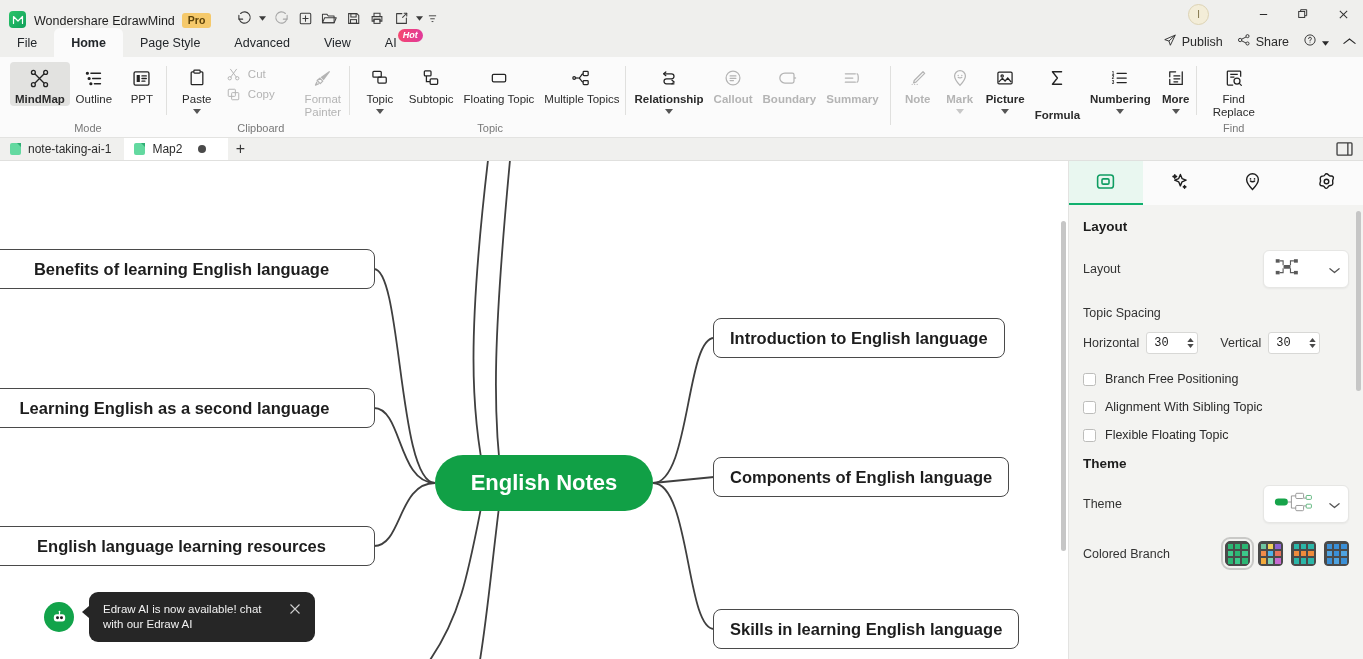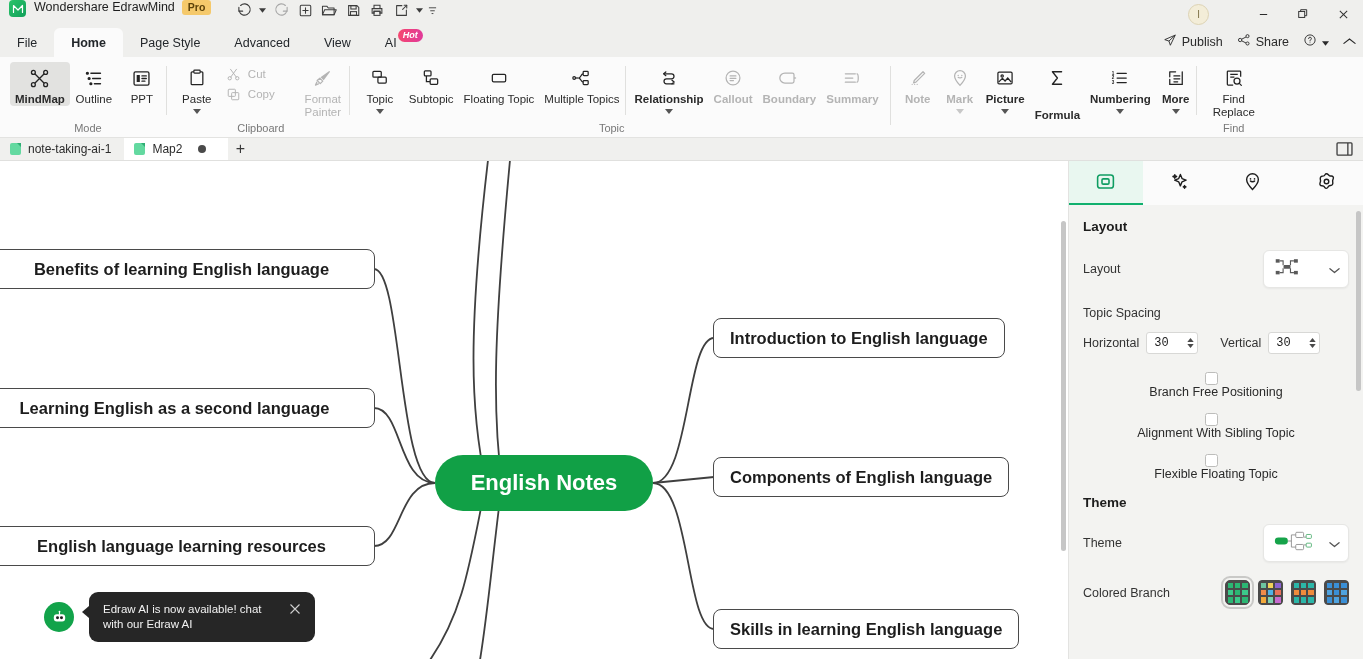--- a/index.html
+++ b/index.html
@@ -9,21 +9,21 @@
     font-family: "Liberation Sans", sans-serif;
     background: #ffffff;
     -webkit-font-smoothing: antialiased;
   }
   #app { position: relative; width: 1363px; height: 659px; }
 
   
   .titlebar {
     position: absolute; left:0; top:0; width:1363px; height:28px;
     background: #efefed;
-    display:flex; align-items:flex-start;
+    display:flex; align-items:flex-end;
     border-bottom: none;
   }
   .app-logo {
     width:17px; height:17px; margin-left:9px; border-radius:4px;
     background: linear-gradient(135deg,#2bc46a 0%, #11a05a 100%);
     display:flex; align-items:center; justify-content:center;
     color:#fff; font-size:11px; line-height:1;
   }
   .app-title { margin-left:8px; font-size:12.5px; color:#1d1d1d; }
   .pro-badge {
@@ -202,21 +202,21 @@
   .spin-wrap{ display:flex; align-items:center; }
   .spin{
     margin-left:7px; width:52px; height:22px; background:#fff; border:1px solid #d8d8d6;
     border-radius:3px; display:flex; align-items:center; padding:0 3px 0 7px;
   }
   .spin input{
     width:30px; border:none; outline:none; font-size:12px; color:#222;
     font-family:Liberation Mono, monospace; background:transparent;
   }
   .spin .arrows{ display:flex; flex-direction:column; gap:2px; margin-left:auto; }
-  .cbrow{ display:flex; align-items:center; padding:0 14px; margin-bottom:14px; cursor:pointer;flex-direction:column;}
+  .cbrow{ display:flex; align-items:center; padding:0 14px; margin-bottom:14px; cursor:pointer;}
   .cbox{
     width:13px;height:13px;border:1px solid #bdbdbb;border-radius:2.5px;background:#fff;
     margin-right:9px; flex:none;
   }
   .cblabel{ font-size:12.5px; color:#2a2a2a;}
   .swatches{ margin-left:auto; display:flex; gap:8px; }
   .sw{
     width:25px;height:25px;border-radius:4px;border:1.5px solid #4a4a4a;
     display:grid; grid-template-columns:1fr 1fr 1fr; grid-template-rows:1fr 1fr 1fr;
     gap:1.3px; padding:1.5px; background:#4a4a4a; cursor:pointer;
@@ -483,21 +483,21 @@
               </svg>
           </span>
           <span class="lb">Format<br>Painter</span>
         </div>
       </div>
       <div class="rgroup-label">Clipboard</div>
     </div>
 
     <div class="rsep"></div>
 
-    <div class="rgroup" style="padding-left:6px;align-items:flex-end;">
+    <div class="rgroup" style="padding-left:6px;">
       <div class="rgroup-items">
         <div class="rbtn">
           <span class="ic">
             <svg width="20" height="20" viewBox="0 0 24 24" fill="none" stroke="#232323" stroke-width="1.5">
               <rect x="3.5" y="4" width="10" height="7" rx="1.2"></rect>
                 <rect x="9.5" y="11" width="10" height="7" rx="1.2"></rect>
               </svg>
           </span>
           <span class="lb">Topic</span>
           <span class="cr">

